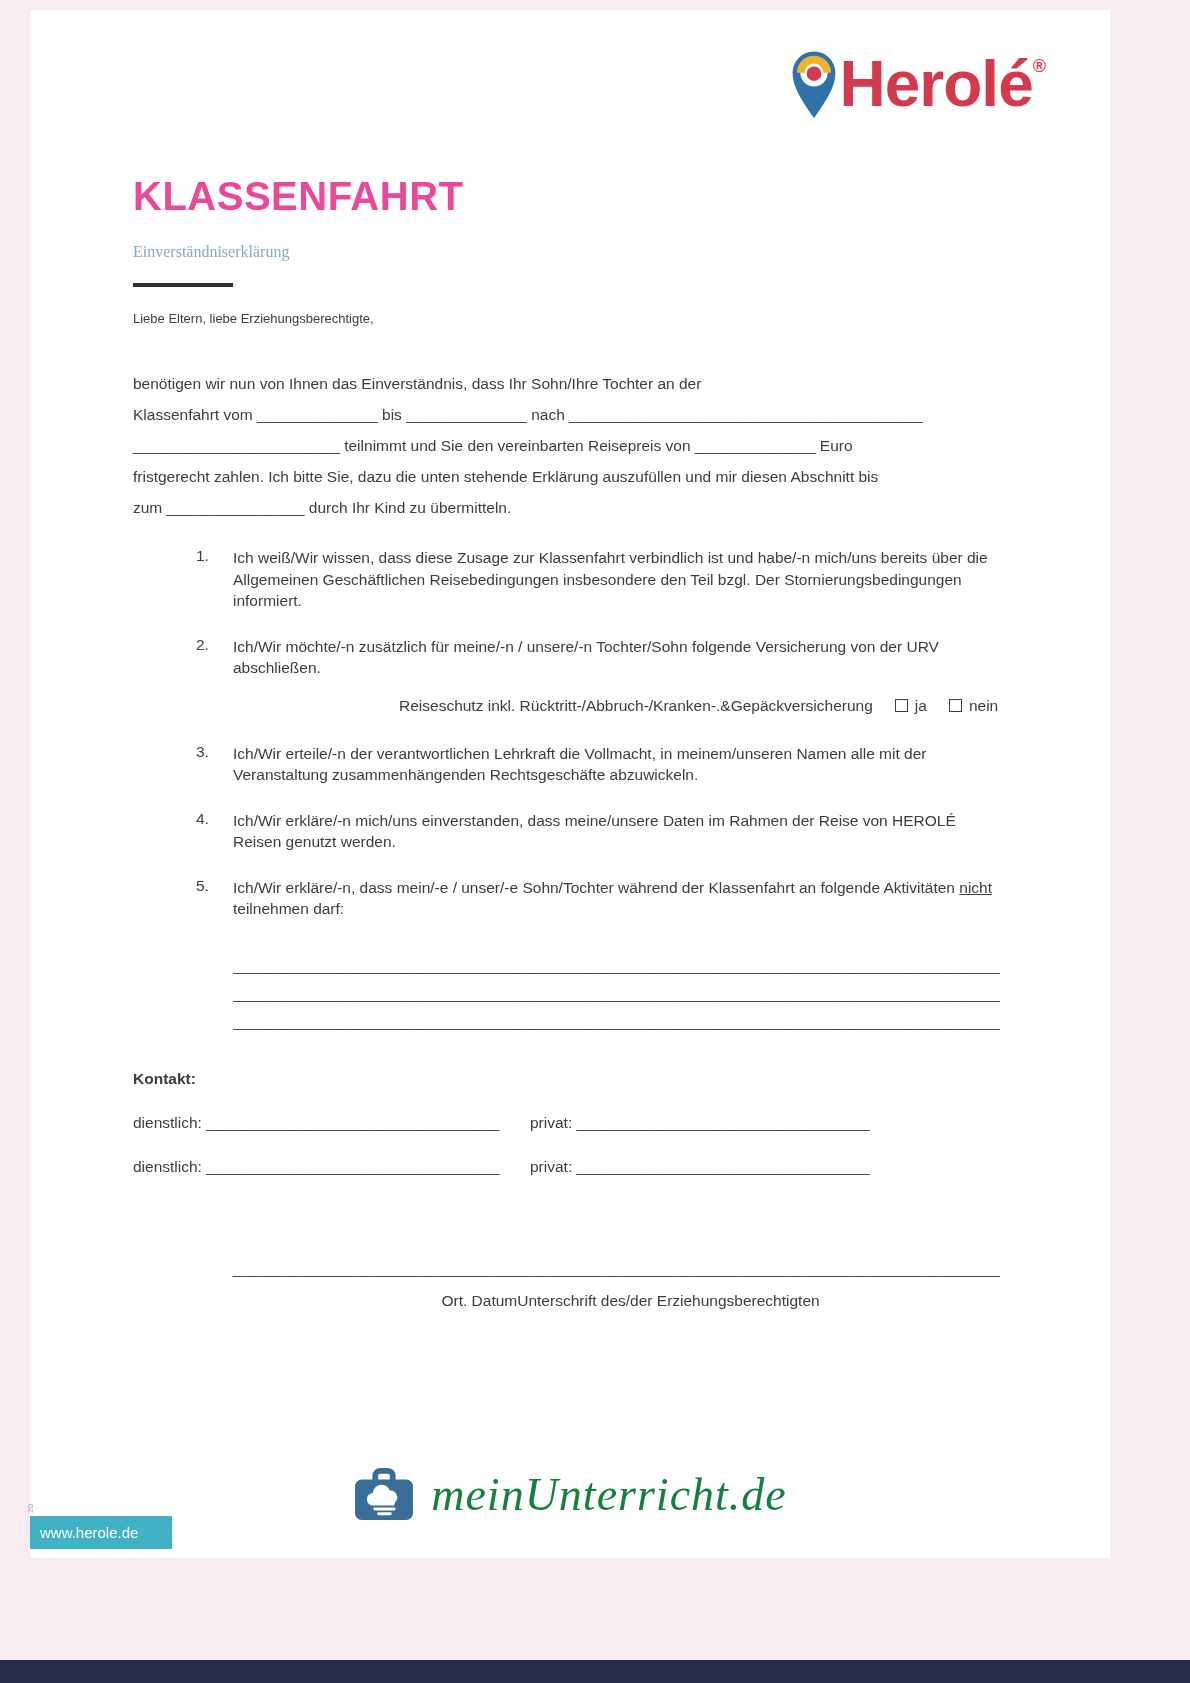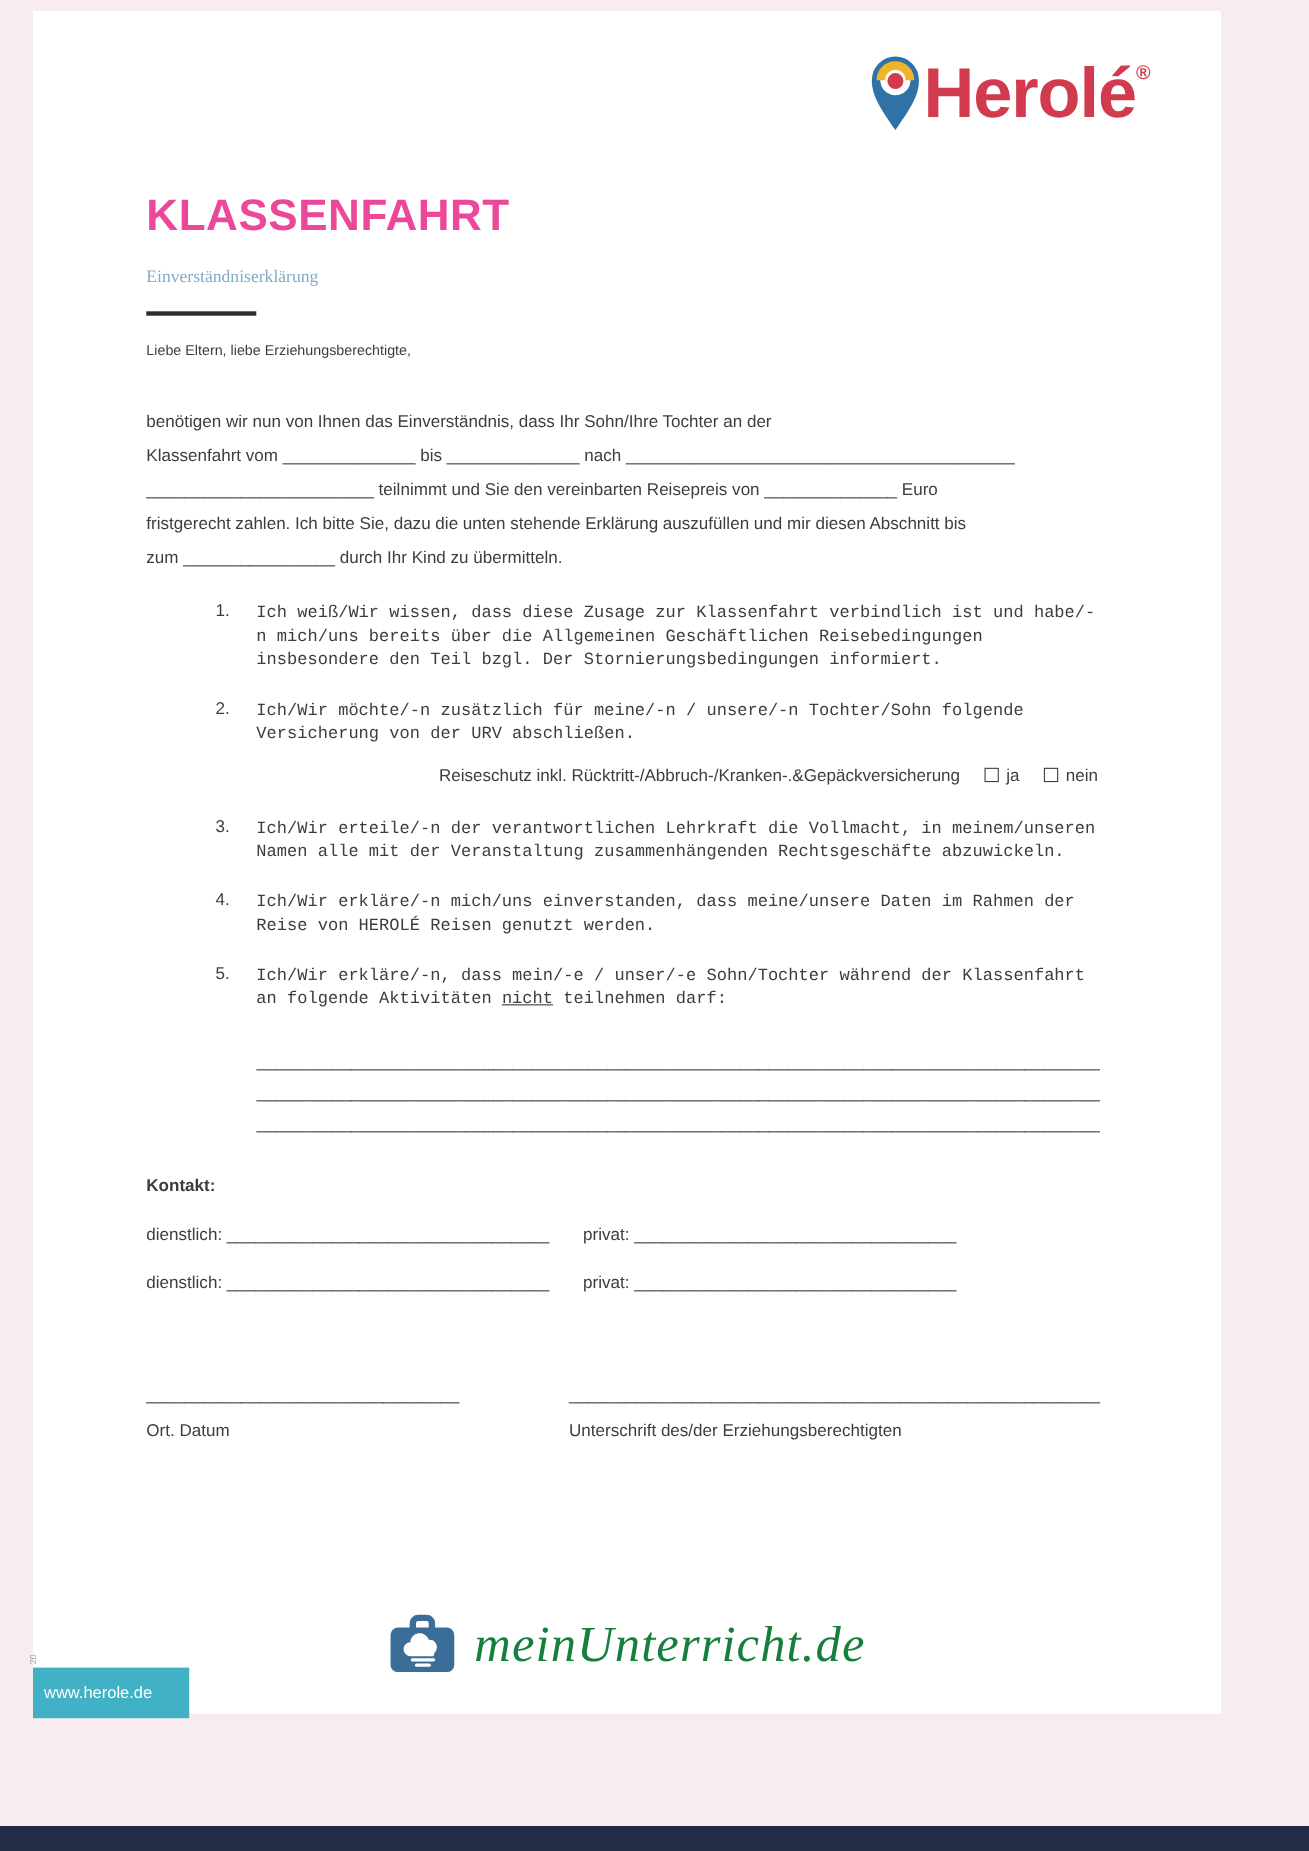--- a/index.html
+++ b/index.html
@@ -26,51 +26,51 @@
   .subtitle { margin:24px 0 0 103px; font-size:16px; font-weight:normal;
               font-family:"Liberation Serif", serif; color:#82abc6; }
   .rule { margin:22px 0 0 103px; width:100px; height:4px; background:#2e2e2e; }
   .salutation { margin:24px 140px 0 103px; font-size:13px; }
   
   .intro { margin:42px 110px 0 103px; font-size:15.5px; line-height:31px; }
   
   .list { margin:22px 110px 0 166px; font-size:15.5px; }
   .item { display:flex; margin-top:24px; }
   .item .num { width:37px; flex:none; }
-  .item .itext { max-width:775px; line-height:21.5px;font-family:Liberation Mono, monospace; }
+  .item .itext { max-width:775px; line-height:21.5px; }
   .insurance { margin:18px 0 6px 203px; font-size:15.5px; }
   .item.mt-lg { margin-top:28px; }
   .cbx {
     display:inline-block; width:13px; height:13px;
     border:1.5px solid #3d3d3d; vertical-align:-1px; margin:0 7px 0 22px;
   }
   .emph { text-decoration:underline; }
   
   .fill-lines { margin:32px 110px 0 203px; font-size:15.5px; line-height:28px;
                 letter-spacing:0; white-space:nowrap; overflow:hidden; }
   
   .kontakt { margin:34px 110px 0 103px; font-size:15.5px; }
   .kontakt-label { font-weight:bold; }
   .krow { display:flex; margin-top:26px; white-space:nowrap; }
   .kleft { width:397px; }
   
   .signature { display:flex; margin:84px 110px 0 103px; font-size:15.5px; white-space:nowrap; }
-  .sig-col-left { width:397px; }
+  .sig-col-left { width:397px;text-align:right; }
   .sig-label { margin-top:14px; }
   
   .watermark {
     position:absolute; left:0; right:0; bottom:36px;
     display:flex; justify-content:center; align-items:center; gap:16px;
   }
   .watermark-text {
     font-family:"Liberation Serif", serif; font-style:italic;
     font-size:46px; color:#15803d; letter-spacing:1px;
   }
   .herole-url-block {
-    position:absolute; left:30px; top:1516px; width:142px; height:46px;
+    position:absolute; left:30px; top:1516px; width:142px; height:33px;
     background:#41b1c5; color:#ffffff; display:flex; align-items:center;
     padding-left:10px; font-size:15px; z-index:3;
   }
   .page-marker {
     position:absolute; left:26px; top:1504px; font-size:8px; color:#9aa2ad;
     transform:rotate(-90deg); z-index:4;
   }
   .bottom-bar {
     position:absolute; left:0; right:0; bottom:0; height:23px;
     background:#232b46; z-index:2;

